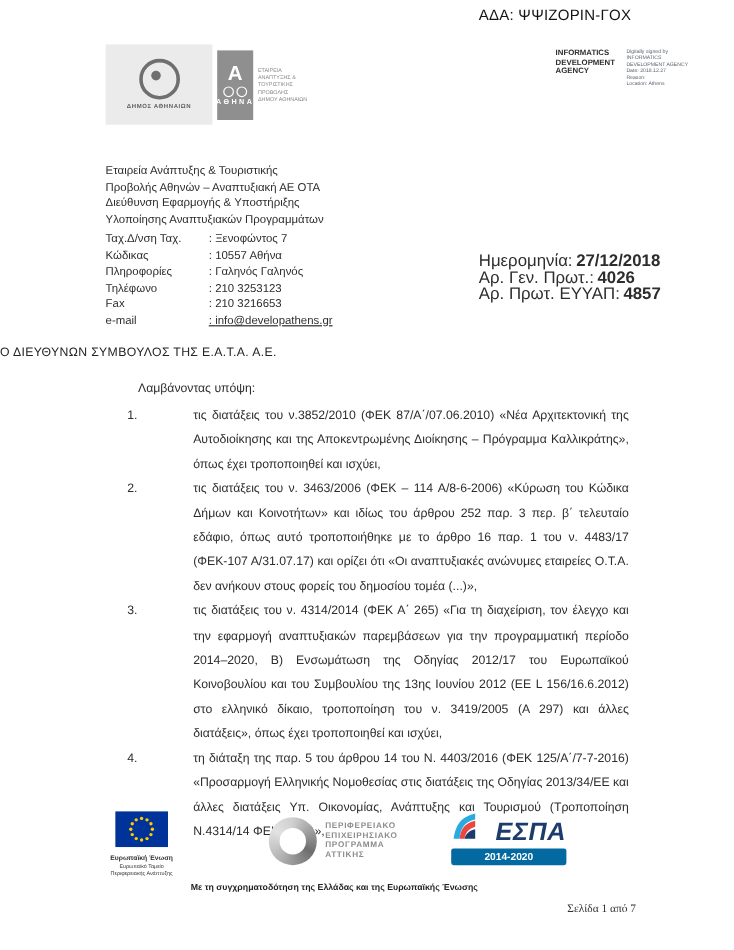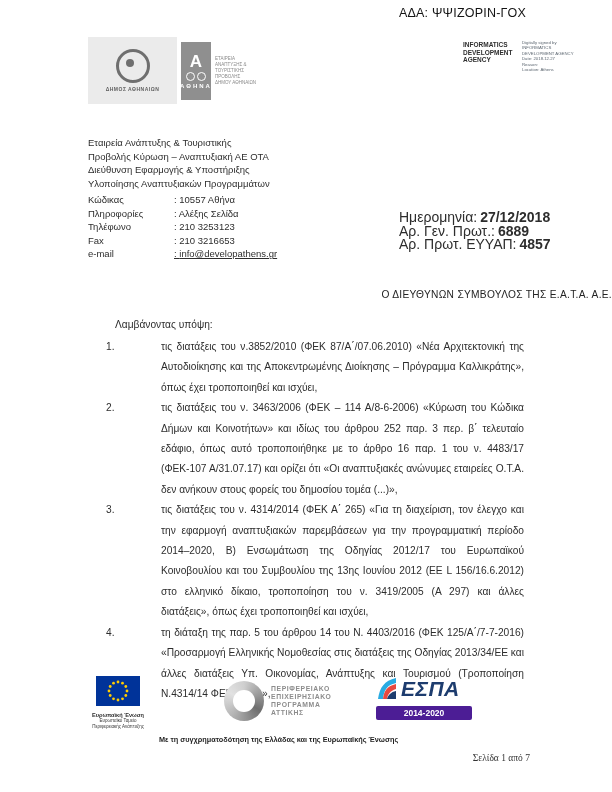--- a/index.html
+++ b/index.html
@@ -53,21 +53,21 @@
   .contact-label { width:86px; }
   .contact-value::before { content:": "; }
   .contact-value.link { text-decoration:underline; }
 
   
   .meta-block { position:absolute; left:399px; top:211px; font-size:14px; line-height:13.6px; }
   .meta-row .meta-label { margin-right:3px; }
   .meta-row .meta-value { font-weight:bold; }
 
   
-  .doc-title { position:absolute; left:0; top:289px; width:612px; text-align:right; font-size:10.2px; letter-spacing:0.3px; color:#242424; }
+  .doc-title { position:absolute; left:0; top:289px; width:612px; text-align:left; font-size:10.2px; letter-spacing:0.3px; color:#242424; }
   .intro { position:absolute; left:115px; top:319px; font-size:10.2px; }
   .list { position:absolute; left:106px; top:337px; width:418px; }
   .list-item { display:flex; }
   .list-num { width:23px; font-size:10.2px; line-height:20.4px; }
   .list-text { flex:1; font-size:10.2px; line-height:20.4px; text-align:justify;margin-left:32px; }
 
   
   .eu-block { position:absolute; left:85px; top:676px; width:66px; text-align:center; }
   .eu-title { font-size:5.6px; font-weight:bold; margin-top:2px; }
   .eu-sub { font-size:4.5px; line-height:5.6px; color:#333; }
@@ -75,24 +75,24 @@
   .pep-block { position:absolute; left:224px; top:681px; display:flex; align-items:center; gap:7px; }
   .pep-circle {
     width:40px; height:40px; border-radius:50%;
     background:conic-gradient(#cfcfcf 0deg,#6e6e6e 120deg,#b5b5b5 220deg,#e2e2e2 300deg,#cfcfcf 360deg);
     position:relative;
   }
   .pep-circle::after { content:""; position:absolute; left:9px; top:9px; width:22px; height:22px; border-radius:50%; background:#fff; }
   .pep-text { font-size:6.8px; font-weight:bold; color:#8c8c8c; line-height:8px; letter-spacing:0.6px; }
 
   .espa-block { position:absolute; left:376px; top:677px; width:120px; }
-  .espa-top { display:flex; align-items:flex-start; gap:3px; }
+  .espa-top { display:flex; align-items:flex-end; gap:15px; }
   .espa-name { font-size:21px; font-weight:bold; font-style:italic; color:#1d3c6e; letter-spacing:0.5px; }
   .espa-bar {
-    margin-top:1px; width:96px; background:#4c1d95; color:#fff;
+    margin-top:1px; width:96px; background:#0369a1; color:#fff;
     font-size:8.5px; font-weight:bold; text-align:center; padding:2px 0; border-radius:2px;
   }
 
   .cofinance { position:absolute; left:145px; top:735px; font-size:7.3px; font-weight:bold; color:#1f1f1f;margin-left:14px; }
   .pagenum { position:absolute; left:430px; top:753px; width:100px; text-align:right; font-size:9.5px; font-family:"Liberation Serif","DejaVu Serif",serif; color:#333; }
 </style>
 </head>
 <body>
 
 <div class="page">
@@ -121,54 +121,58 @@
     <div>Digitally signed by</div>
     <div>INFORMATICS</div>
     <div>DEVELOPMENT AGENCY</div>
     <div>Date: 2018.12.27</div>
     <div>Reason:</div>
     <div>Location: Athens</div>
   </div>
 
   <div class="org-block">
     <div>Εταιρεία Ανάπτυξης &amp; Τουριστικής</div>
-    <div>Προβολής Κύρωση – Αναπτυξιακή ΑΕ ΟΤΑ</div>
+    <div>Προβολής Αθηνών – Αναπτυξιακή ΑΕ ΟΤΑ</div>
     <div>Διεύθυνση Εφαρμογής &amp; Υποστήριξης</div>
     <div>Υλοποίησης Αναπτυξιακών Προγραμμάτων</div>
   </div>
 
   <div class="contact-block">
     <div class="contact-row">
+      <span class="contact-label">Ταχ.Δ/νση Ταχ.</span>
+      <span class="contact-value">Ξενοφώντος 7</span>
+    </div>
+    <div class="contact-row">
       <span class="contact-label">Κώδικας</span>
       <span class="contact-value">10557 Αθήνα</span>
     </div>
     <div class="contact-row">
       <span class="contact-label">Πληροφορίες</span>
-      <span class="contact-value">Αλέξης Σελίδα</span>
+      <span class="contact-value">Γαληνός Γαληνός</span>
     </div>
     <div class="contact-row">
       <span class="contact-label">Τηλέφωνο</span>
       <span class="contact-value">210 3253123</span>
     </div>
     <div class="contact-row">
       <span class="contact-label">Fax</span>
       <span class="contact-value">210 3216653</span>
     </div>
     <div class="contact-row">
       <span class="contact-label">e-mail</span>
       <span class="contact-value link">info@developathens.gr</span>
     </div>
   </div>
 
   <div class="meta-block">
     <div class="meta-row">
       <span class="meta-label">Ημερομηνία:</span><span class="meta-value">27/12/2018</span>
     </div>
     <div class="meta-row">
-      <span class="meta-label">Αρ. Γεν. Πρωτ.:</span><span class="meta-value">6889</span>
+      <span class="meta-label">Αρ. Γεν. Πρωτ.:</span><span class="meta-value">4026</span>
     </div>
     <div class="meta-row">
       <span class="meta-label">Αρ. Πρωτ. ΕΥΥΑΠ:</span><span class="meta-value">4857</span>
     </div>
   </div>
 
   <div class="doc-title">Ο ΔΙΕΥΘΥΝΩΝ ΣΥΜΒΟΥΛΟΣ ΤΗΣ Ε.Α.Τ.Α. Α.Ε.</div>
   <div class="intro">Λαμβάνοντας υπόψη:</div>
 
   <div class="list">

